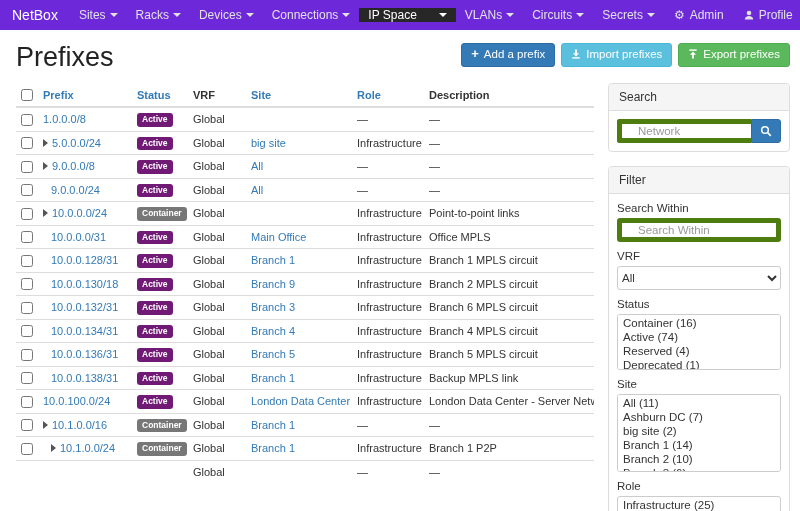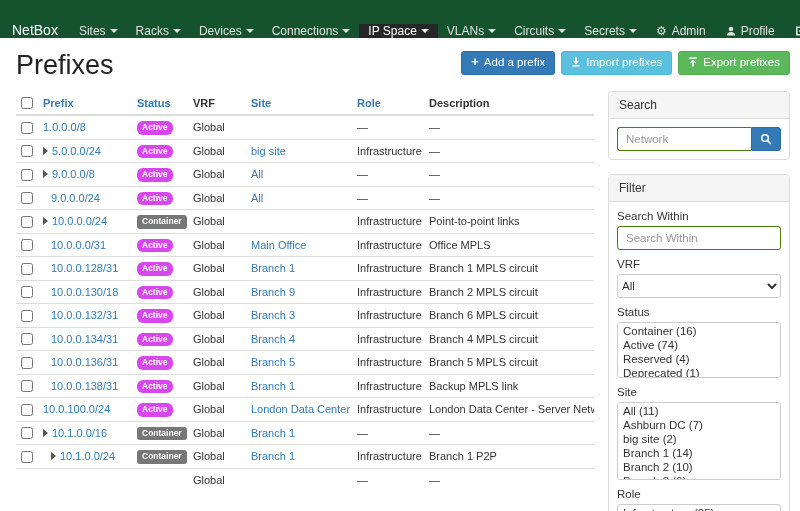--- a/index.html
+++ b/index.html
@@ -4,25 +4,25 @@
 <style>
   * { box-sizing: border-box; }
   html, body { margin: 0; padding: 0; }
   body {
     width: 800px; height: 511px; overflow: hidden;
     background: #fff; color: #333;
     font-family: "Liberation Sans", sans-serif; font-size: 12px;
   }
 
   
-  .navbar { height: 38px; background: #14532d; display: flex; align-items: flex-end; font-size: 12px; }
+  .navbar { height: 30px; background: #6d28d9; display: flex; align-items: center; font-size: 12px; }
   .brand { color: #fff; font-size: 14px; padding: 0 12px; display: flex; align-items: center; cursor: pointer; }
   .nav-left { display: flex; }
   .nav-item { display: flex; align-items: center; padding: 0 9px; color: #e2e2e2; cursor: pointer; white-space: nowrap; }
-  .nav-item.active { background: #272727; color: #fff; }
+  .nav-item.active { background: #272727; color: #fff; gap: 18px; }
   .caret { display: inline-block; width: 0; height: 0; margin-left: 4px;
            border-left: 4px solid transparent; border-right: 4px solid transparent; border-top: 4px solid; }
   .nav-right { margin-left: auto; display: flex; }
   .nav-util { display: flex; align-items: center; gap: 5px; padding: 0 10px; color: #e2e2e2; cursor: pointer; white-space: nowrap; }
   .gear-glyph { font-family: "DejaVu Sans", sans-serif; font-size: 12px; line-height: 1; }
 
   
   .page { padding: 0 10px 0 16px; }
   .header-row { display: flex; align-items: flex-start; }
   .page-title { flex: 1; font-size: 27px; font-weight: 400; color: #222; margin: 12px 0 10px; }
@@ -39,34 +39,34 @@
   .side-col { width: 182px; flex-shrink: 0; }
 
   
   table.prefix-table { width: 100%; border-collapse: collapse; table-layout: fixed; font-size: 11px; }
   .prefix-table th { text-align: left; font-weight: bold; padding: 5px 5px; border-bottom: 2px solid #ddd; white-space: nowrap; color: #333; }
   .prefix-table th.sortable { color: #337ab7; cursor: pointer; }
   .prefix-table td { padding: 4px 5px; border-top: 1px solid #ddd; white-space: nowrap; height: 23px; vertical-align: middle; overflow: hidden; }
   .prefix-table tbody tr:first-child td { border-top: none; }
   a.tlink { color: #337ab7; text-decoration: none; }
   .badge { display: inline-block; padding: 2px 5px 3px; border-radius: 3px; font-size: 8.5px; font-weight: bold; color: #fff; line-height: 1; }
-  .badge-primary { background: #d946ef; border-radius: 6px; }
+  .badge-primary { background: #701a75; }
   .badge-default { background: #777; }
   .indent { display: inline-block; height: 1px; }
   .tree-arrow { display: inline-block; width: 0; height: 0; margin-right: 4px;
                 border-top: 4px solid transparent; border-bottom: 4px solid transparent; border-left: 5px solid #555; }
   input[type=checkbox] { margin: 0; width: 12px; height: 12px; vertical-align: middle; }
   .dim { color: #333; }
 
   
   .panel { border: 1px solid #ddd; border-radius: 4px; margin-bottom: 14px; background: #fff; }
   .panel-heading { background: #f5f5f5; border-bottom: 1px solid #ddd; padding: 6px 10px; font-size: 12px; color: #333; border-radius: 3px 3px 0 0; }
   .panel-body { padding: 8px; }
   .input-group { display: flex; }
-  .form-input { width: 100%; height: 24px; border: 1px solid #4d7c0f; border-radius: 3px; padding: 3px 8px; font-size: 11.5px; font-family: inherit; color: #333; }
+  .form-input { width: 100%; height: 24px; border: 5px solid #4d7c0f; border-radius: 3px; padding: 3px 16px; font-size: 11.5px; font-family: inherit; color: #333; }
   .form-input::placeholder { color: #999; }
   .input-group .form-input { border-radius: 3px 0 0 3px; border-right: none; flex: 1; min-width: 0; }
   .search-btn { width: 30px; height: 24px; background: #337ab7; border: 1px solid #2e6da4; border-radius: 0 3px 3px 0;
                 display: flex; align-items: center; justify-content: center; cursor: pointer; padding: 0; }
   .filter-label { display: block; margin: 8px 0 4px; font-size: 11.5px; color: #333; }
   .filter-label.first { margin-top: 0; }
   select.form-select { width: 100%; height: 24px; border: 1px solid #ccc; border-radius: 3px; font-size: 11.5px; font-family: inherit; color: #333; background: #fff; }
   select.multi { width: 100%; border: 1px solid #ccc; border-radius: 3px; font-size: 11.5px; font-family: inherit; color: #333; overflow-y: scroll; padding: 1px; background: #fff; }
   select.multi option { padding: 1px 4px; }
 </style>

